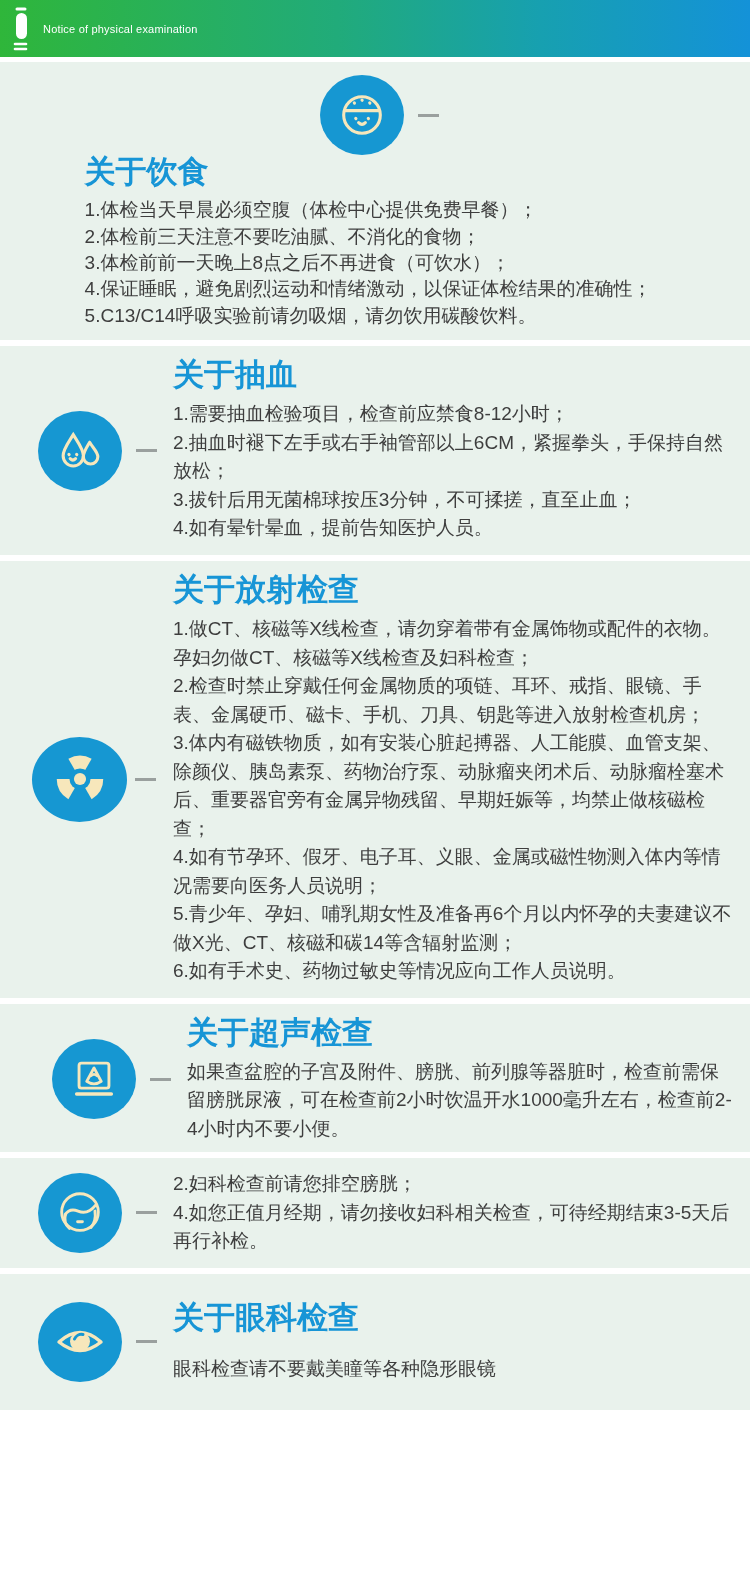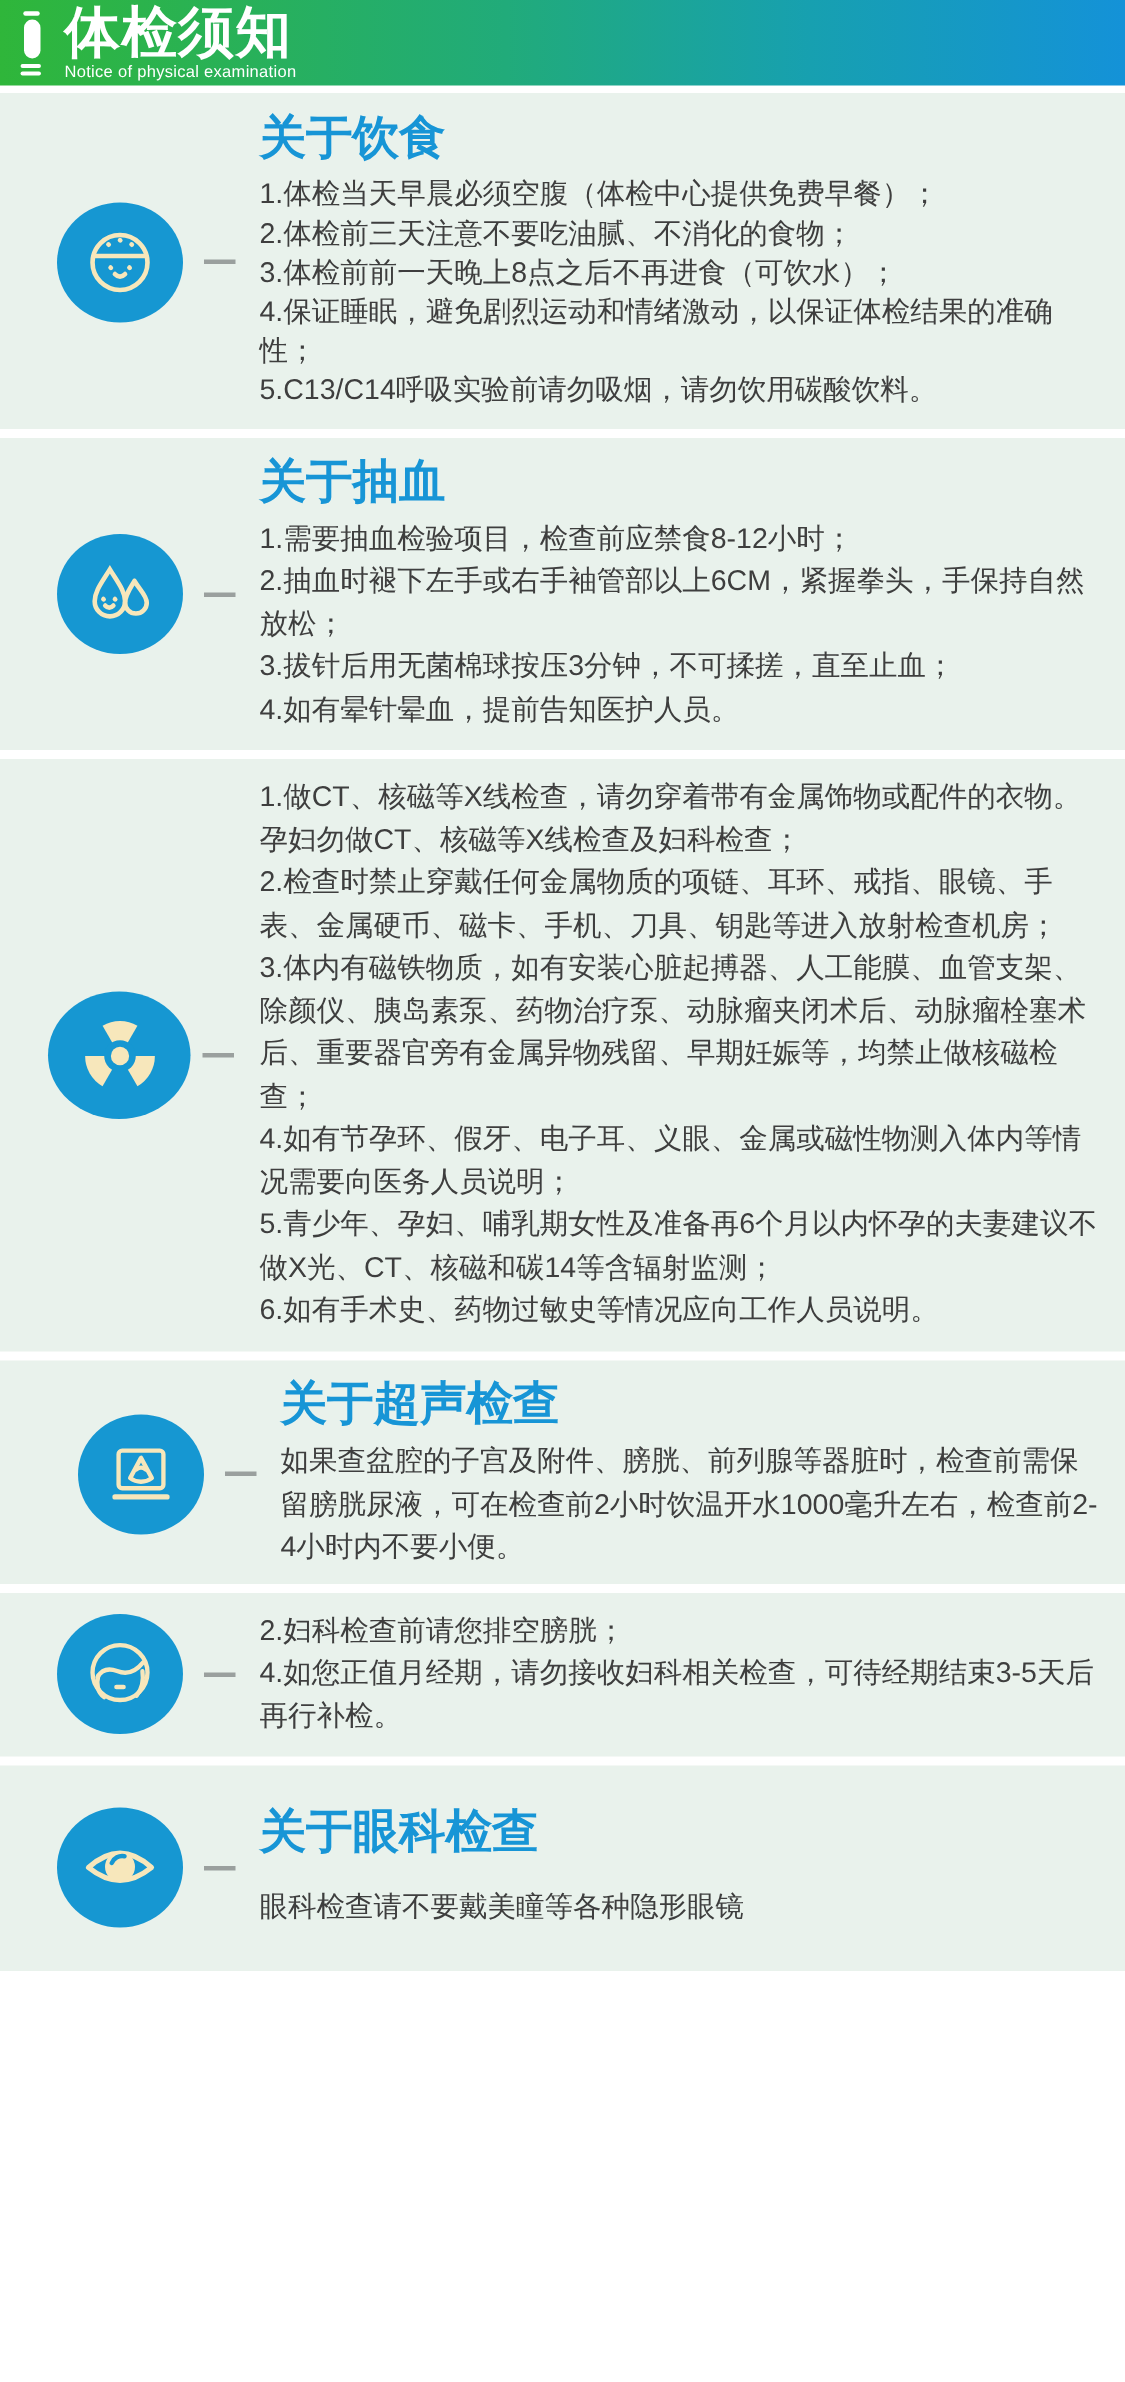--- a/index.html
+++ b/index.html
@@ -37,41 +37,40 @@
   .dash{flex:none;width:21px;height:3px;background:#9aa09e;margin-left:14px;}
   .badge-lg + .dash{margin-left:8px;}
 
   .content{flex:1;min-width:0;}
   .section-title{
     color:var(--accent-blue);font-size:31px;font-weight:bold;
     line-height:1.1;margin-bottom:8px;
   }
   .item{font-size:19px;color:var(--text);line-height:1.5;}
   .section-diet .item{line-height:1.34;margin-bottom:1px;}
-  .section-diet{padding-top:13px;padding-bottom:11px;}
+  .section-diet{padding-top:13px;padding-bottom:11px;flex-direction:column;}
   .section-ultrasound{padding-bottom:9px;padding-left:14px;}
   .section-eye{padding-top:27px;padding-bottom:27px;}
   .section-eye .section-title{margin-bottom:20px;}
 
   svg{display:block;}
 </style>
 </head>
 <body>
 
 <div class="header">
   <span class="header-icon">
     <svg width="26" height="48" viewBox="0 0 26 48">
       <line x1="7" y1="4" x2="15" y2="4" stroke="#fff" stroke-width="3" stroke-linecap="round"></line>
       <rect x="6" y="8" width="11" height="26" rx="5.5" fill="#fff"></rect>
       <line x1="5" y1="39" x2="16" y2="39" stroke="#fff" stroke-width="2.6" stroke-linecap="round"></line>
       <line x1="5" y1="44" x2="16" y2="44" stroke="#fff" stroke-width="2.6" stroke-linecap="round"></line>
     </svg>
   </span>
   <div class="header-text">
-    <div class="header-title">体检须知</div>
     <div class="header-subtitle">Notice of physical examination</div>
   </div>
 </div>
 
 <div class="section section-diet">
   <div class="icon-col">
     <span class="badge">
       <svg width="54" height="54" viewBox="0 0 56 56" fill="none" stroke="#f7e7bb" stroke-width="3.2" stroke-linecap="round">
         <circle cx="28" cy="28" r="19"></circle>
         <line x1="10" y1="23.5" x2="46" y2="23.5"></line>
@@ -130,20 +129,21 @@
           <path d="M28 28 L17.5 9.8 A21 21 0 0 1 38.5 9.8 Z" transform="rotate(120 28 28)"></path>
           <path d="M28 28 L17.5 9.8 A21 21 0 0 1 38.5 9.8 Z" transform="rotate(240 28 28)"></path>
         </g>
         <circle cx="28" cy="28" r="9.5" fill="#1697d2"></circle>
         <circle cx="28" cy="28" r="5.5" fill="#f7e7bb"></circle>
       </svg>
     </span>
     <span class="dash"></span>
   </div>
   <div class="content">
+    <div class="section-title">关于放射检查</div>
     <div class="items">
         <p class="item">1.做CT、核磁等X线检查，请勿穿着带有金属饰物或配件的衣物。孕妇勿做CT、核磁等X线检查及妇科检查；</p>
         <p class="item">2.检查时禁止穿戴任何金属物质的项链、耳环、戒指、眼镜、手表、金属硬币、磁卡、手机、刀具、钥匙等进入放射检查机房；</p>
         <p class="item">3.体内有磁铁物质，如有安装心脏起搏器、人工能膜、血管支架、除颜仪、胰岛素泵、药物治疗泵、动脉瘤夹闭术后、动脉瘤栓塞术后、重要器官旁有金属异物残留、早期妊娠等，均禁止做核磁检查；</p>
         <p class="item">4.如有节孕环、假牙、电子耳、义眼、金属或磁性物测入体内等情况需要向医务人员说明；</p>
         <p class="item">5.青少年、孕妇、哺乳期女性及准备再6个月以内怀孕的夫妻建议不做X光、CT、核磁和碳14等含辐射监测；</p>
         <p class="item">6.如有手术史、药物过敏史等情况应向工作人员说明。</p>
       </div>
   </div>
 </div>

